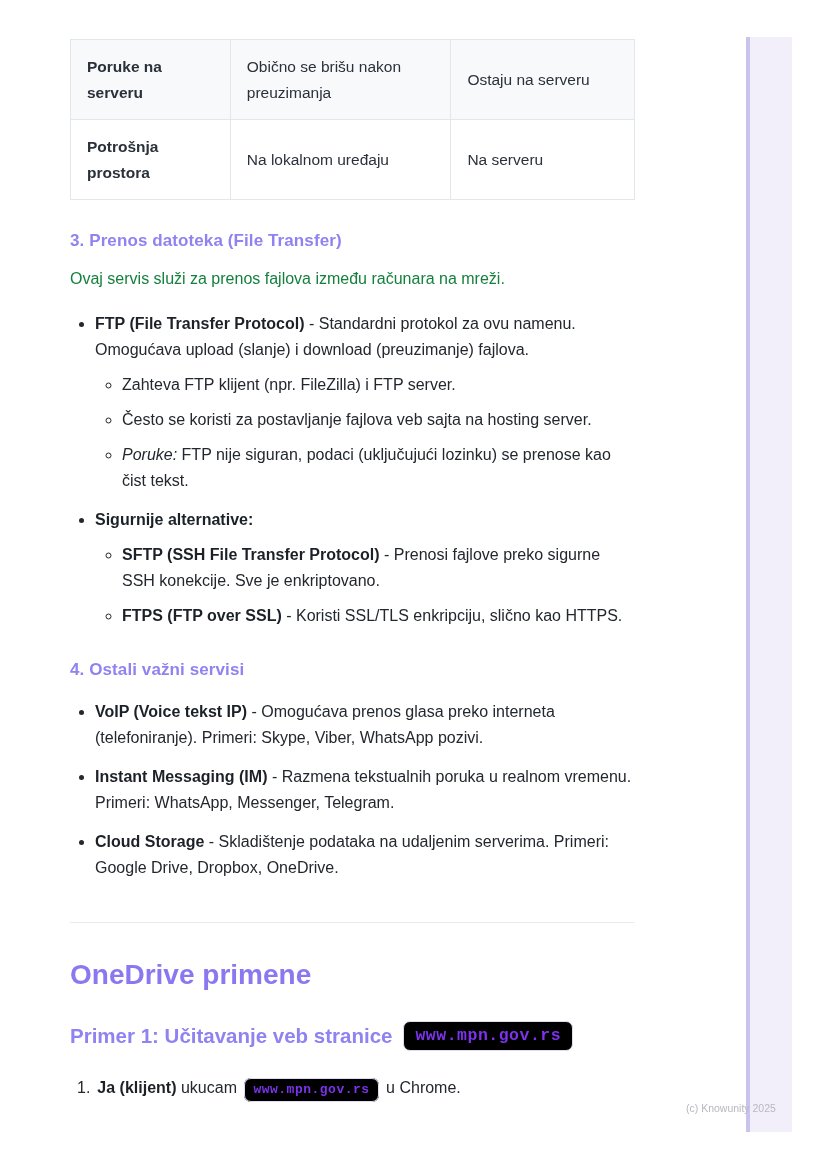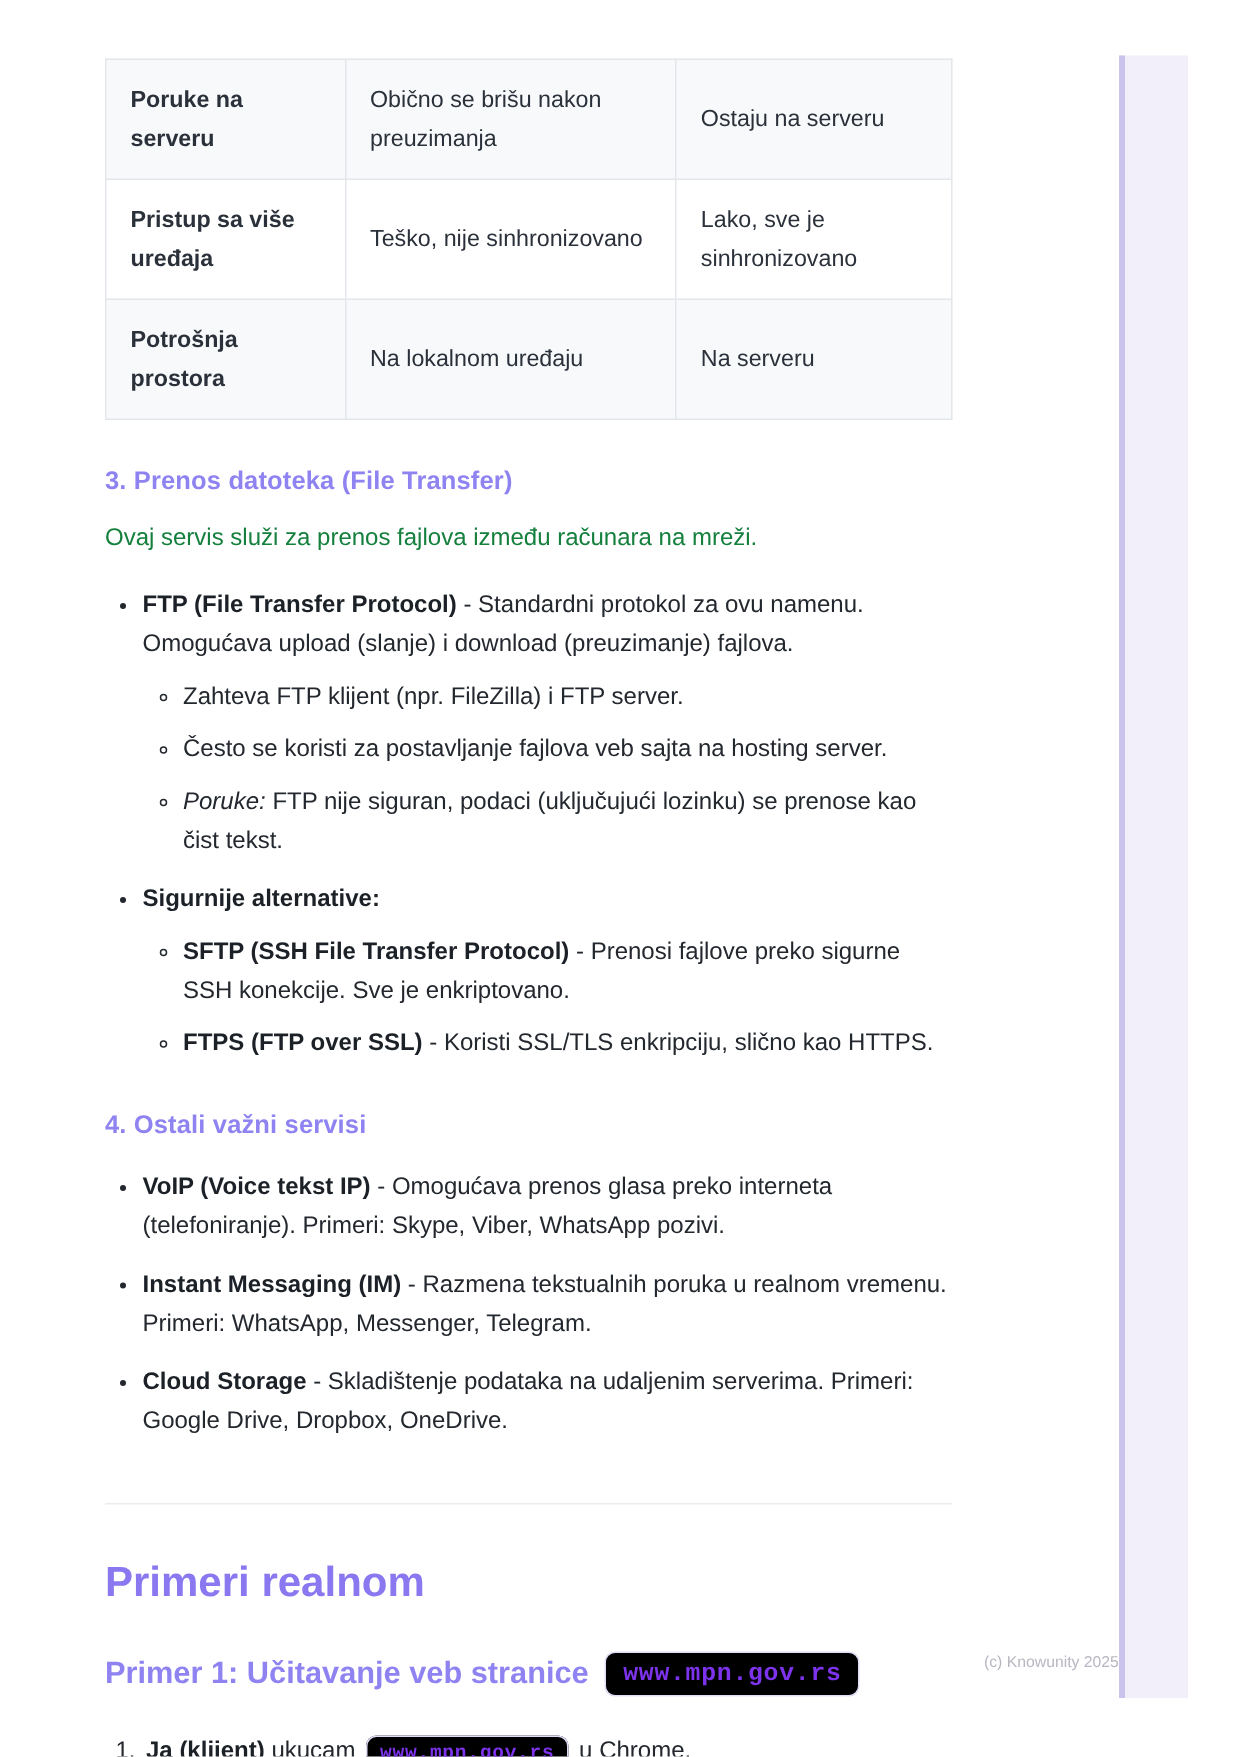--- a/index.html
+++ b/index.html
@@ -118,44 +118,39 @@
   .page-edge {
     position: absolute;
     left: 746px; top: 37px;
     width: 46px; height: 1095px;
     background: #f2effb;
     border-left: 4px solid #c9c3ed;
     z-index: 1;
   }
   .footer {
     position: absolute;
-    left: 656px; top: 1102px;
+    left: 686px; top: 1102px;
     font-size: 10.5px;
     color: #b7b7c2;
     z-index: 2;
     white-space: nowrap;
   }
 </style>
 </head>
 <body>
 
 <div class="canvas">
   <div class="content">
 
     <table class="cmp">
       <tbody>
         <tr>
           <td class="c1">Poruke na serveru</td>
           <td class="c2">Obično se brišu nakon preuzimanja</td>
           <td class="c3">Ostaju na serveru</td>
-        </tr>
-        <tr>
-          <td class="c1">Pristup sa više uređaja</td>
-          <td class="c2">Teško, nije sinhronizovano</td>
-          <td class="c3">Lako, sve je sinhronizovano</td>
         </tr>
         <tr>
           <td class="c1">Potrošnja prostora</td>
           <td class="c2">Na lokalnom uređaju</td>
           <td class="c3">Na serveru</td>
         </tr>
       </tbody>
     </table>
 
     <h3 class="sec">3. Prenos datoteka (File Transfer)</h3>
@@ -182,21 +177,21 @@
     <h3 class="sec">4. Ostali važni servisi</h3>
 
     <ul class="lvl1">
       <li><strong>VoIP (Voice tekst IP)</strong><span> - Omogućava prenos glasa preko interneta (telefoniranje). Primeri: Skype, Viber, WhatsApp pozivi.</span></li>
       <li><strong>Instant Messaging (IM)</strong><span> - Razmena tekstualnih poruka u realnom vremenu. Primeri: WhatsApp, Messenger, Telegram.</span></li>
       <li><strong>Cloud Storage</strong><span> - Skladištenje podataka na udaljenim serverima. Primeri: Google Drive, Dropbox, OneDrive.</span></li>
     </ul>
 
     <hr class="rule">
 
-    <h1 class="big">Primeri realnom</h1>
+    <h1 class="big">OneDrive primene</h1>
 
     <h2 class="sub">
       <span>Primer 1: Učitavanje veb stranice</span>
       <code class="chip chip-lg">www.mpn.gov.rs</code>
     </h2>
 
     <div class="ol-item">
       <span class="num">1.</span>
       <span class="step-text">
         <strong>Ja (klijent)</strong><span> ukucam</span>

